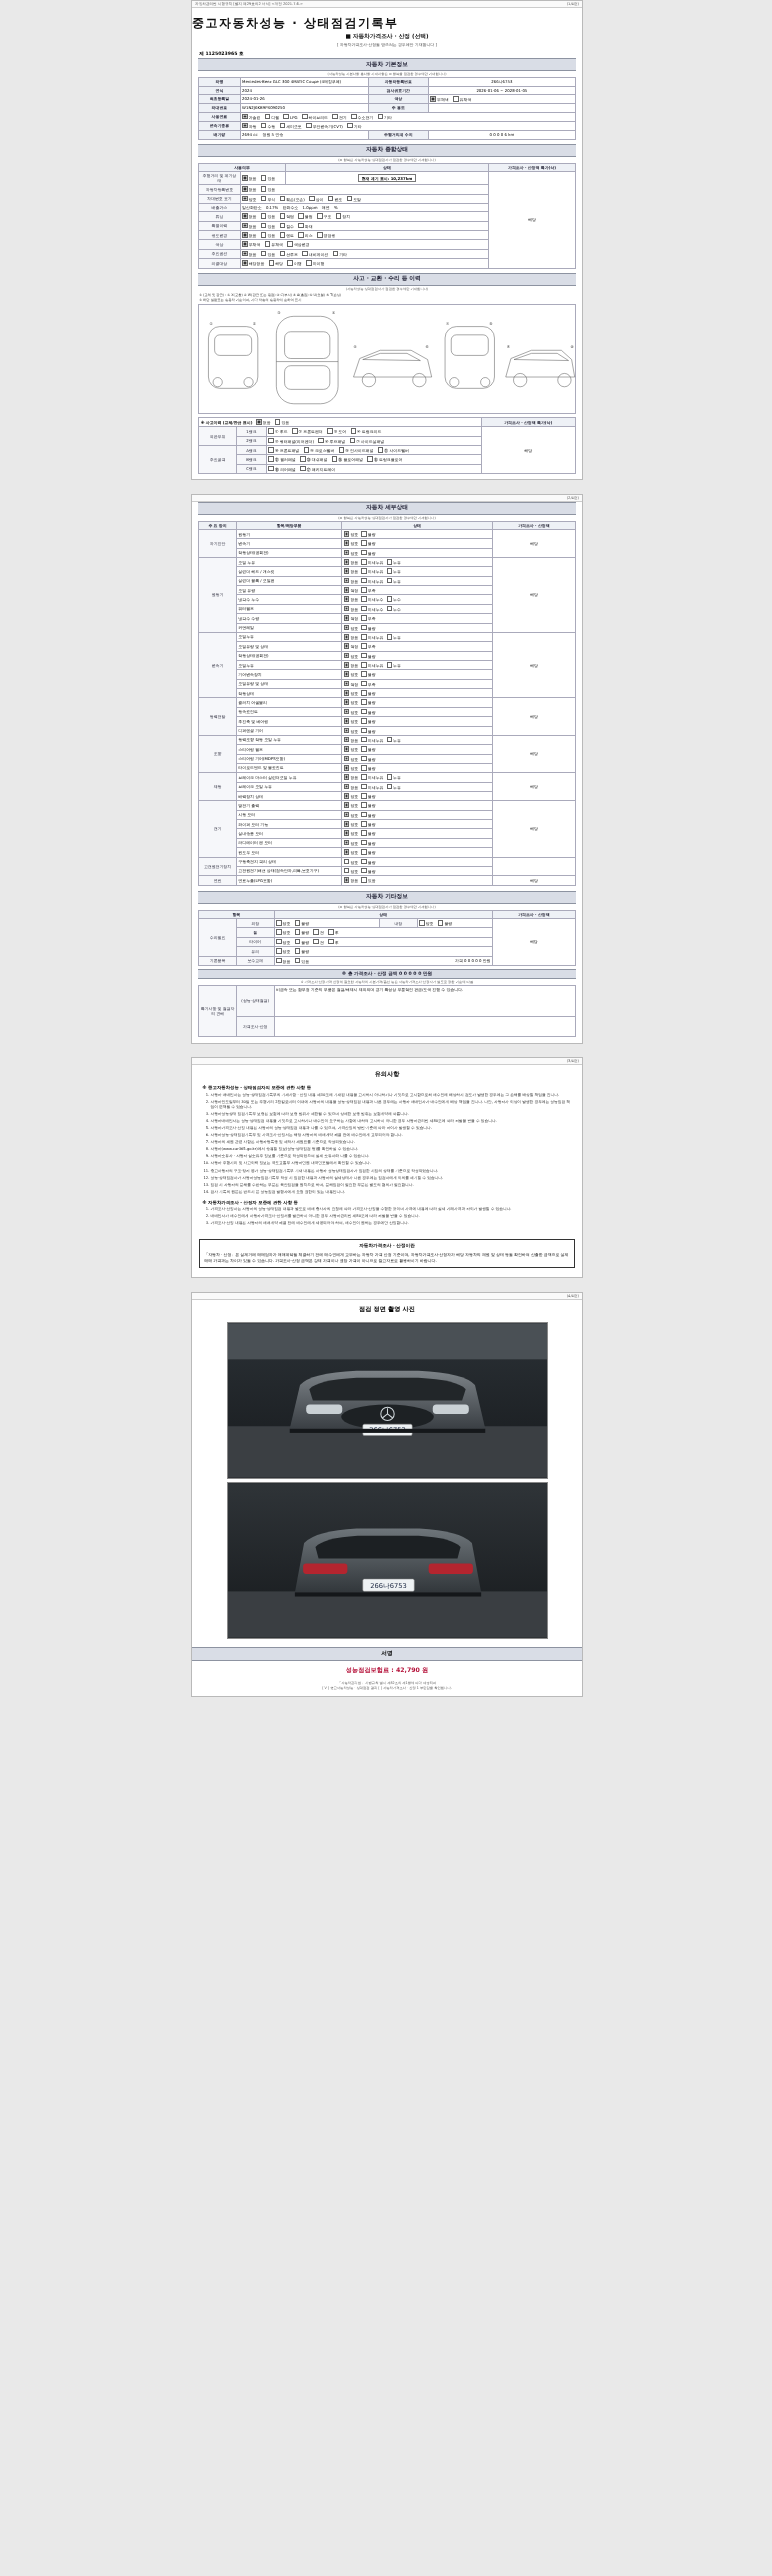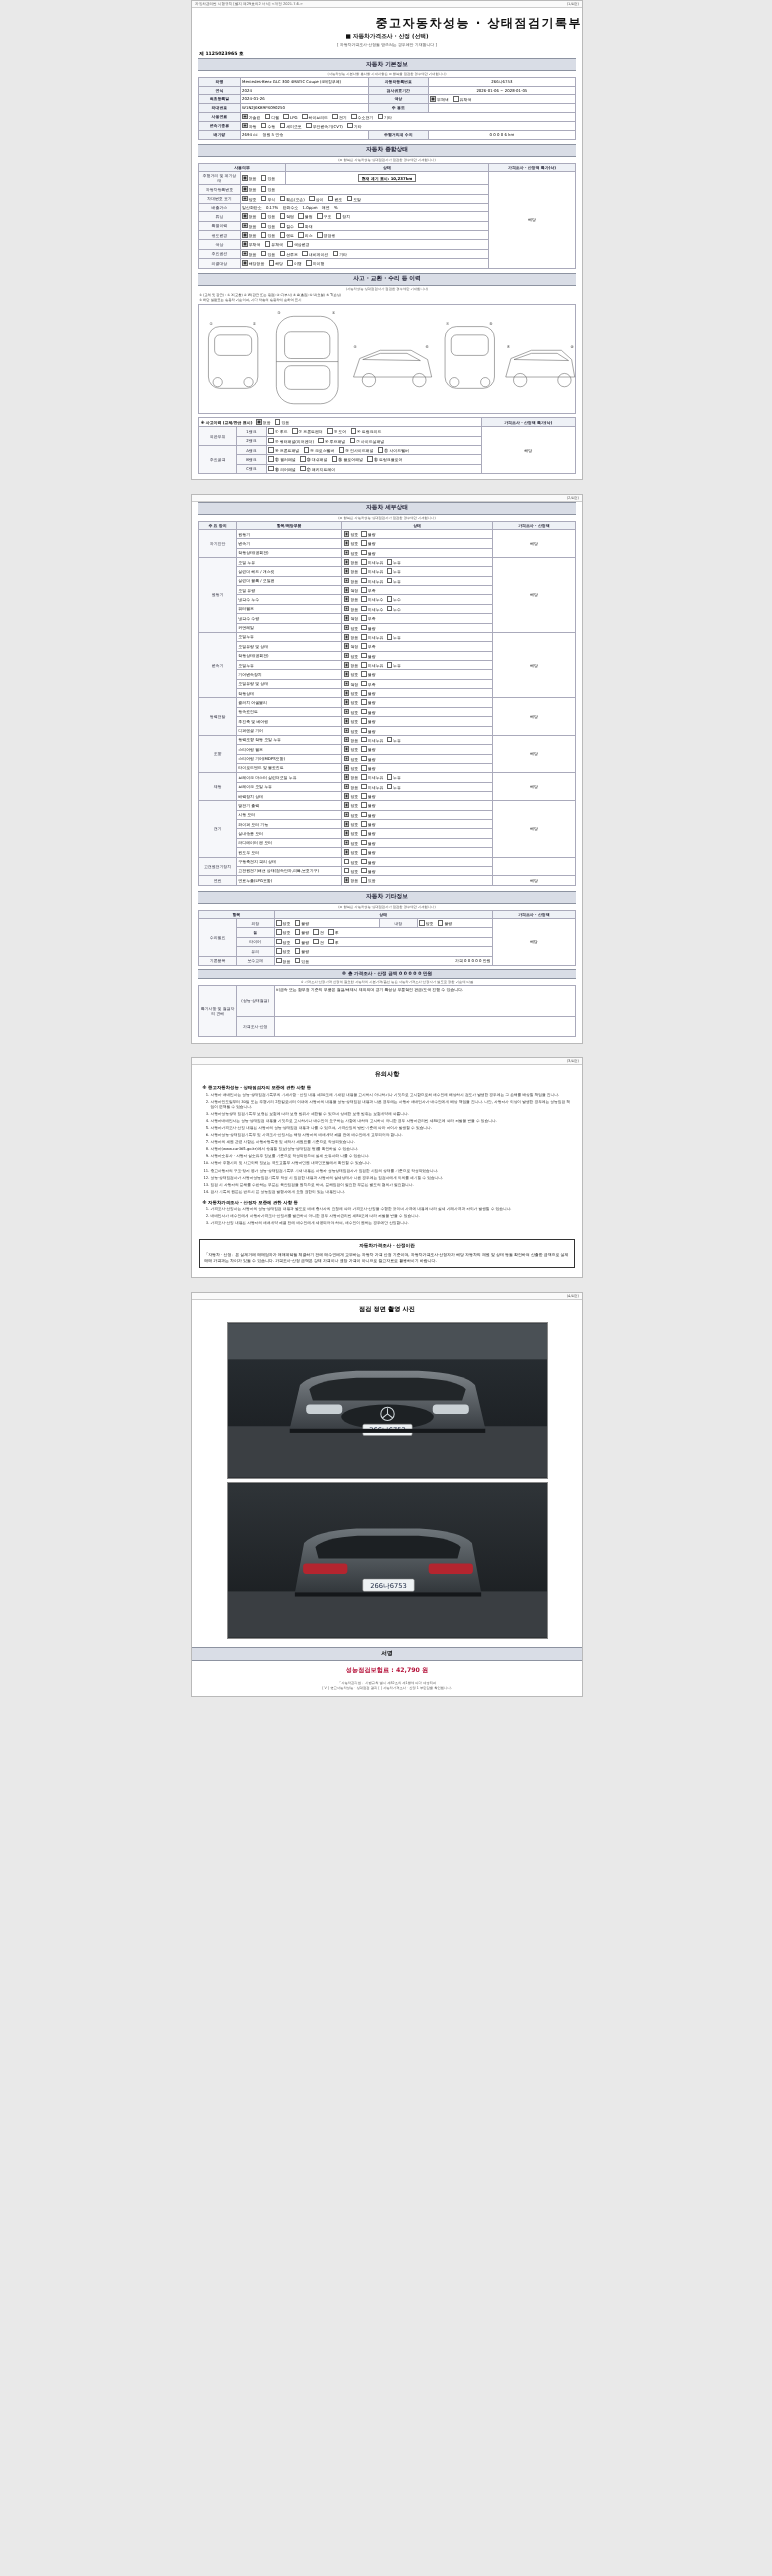--- a/index.html
+++ b/index.html
@@ -1,20 +1,20 @@
 <!DOCTYPE html>
 <html style="font-size:8.2px"><head>
 <meta charset="utf-8">
 <style>
   html,body{margin:0;padding:0;background:#e9e9e9;font-family:"DejaVu Sans","Liberation Sans",sans-serif;}
   #page{width:773px;min-height:2576px;margin:0 auto;background:#e9e9e9;position:relative;}
   .sheet{background:#fff;border:0.5px solid #b9b9b9;margin:0 auto;width:608px;box-sizing:border-box;position:relative;}
   .sheet + .sheet{margin-top:13.4px;}
   .topbar{font-size:3.6px;color:#555;display:flex;justify-content:space-between;padding:1px 3.1px;border-bottom:0.5px solid #ccc;background:#fafafa;}
-  .doc-title{text-align:right;font-size:12px;font-weight:bold;letter-spacing:1.5px;padding:7.2px 0 1px;color:#111;}
+  .doc-title{text-align:left;font-size:12px;font-weight:bold;letter-spacing:1.5px;padding:7.2px 0 1px;color:#111;}
   .doc-sub{text-align:center;font-size:5.7px;font-weight:bold;color:#111;padding-bottom:1px;}
   .doc-sub2{text-align:center;font-size:3.9px;color:#444;padding-bottom:4.1px;}
   .docnum{font-size:4.6px;font-weight:bold;padding:0 0 2.1px 7.2px;}
   .band{background:#d9dde6;border-top:0.5px solid #8d93a1;border-bottom:0.5px solid #8d93a1;text-align:center;font-size:5.7px;font-weight:bold;padding:1.5px 0;color:#1a1a2e;}
   .bandnote{text-align:center;font-size:3.3px;color:#555;padding:1px 0;}
   table.grid{border-collapse:collapse;width:100%;font-size:3.9px;table-layout:fixed;}
   table.grid td,table.grid th{border:0.5px solid #aab;padding:1px 1.5px;vertical-align:middle;line-height:1.35;}
   td.lbl{background:#eef1f6;text-align:center;font-weight:bold;color:#223;}
   td.lbl2{background:#f6f7fa;text-align:center;color:#223;}
   .cen{text-align:center;}

